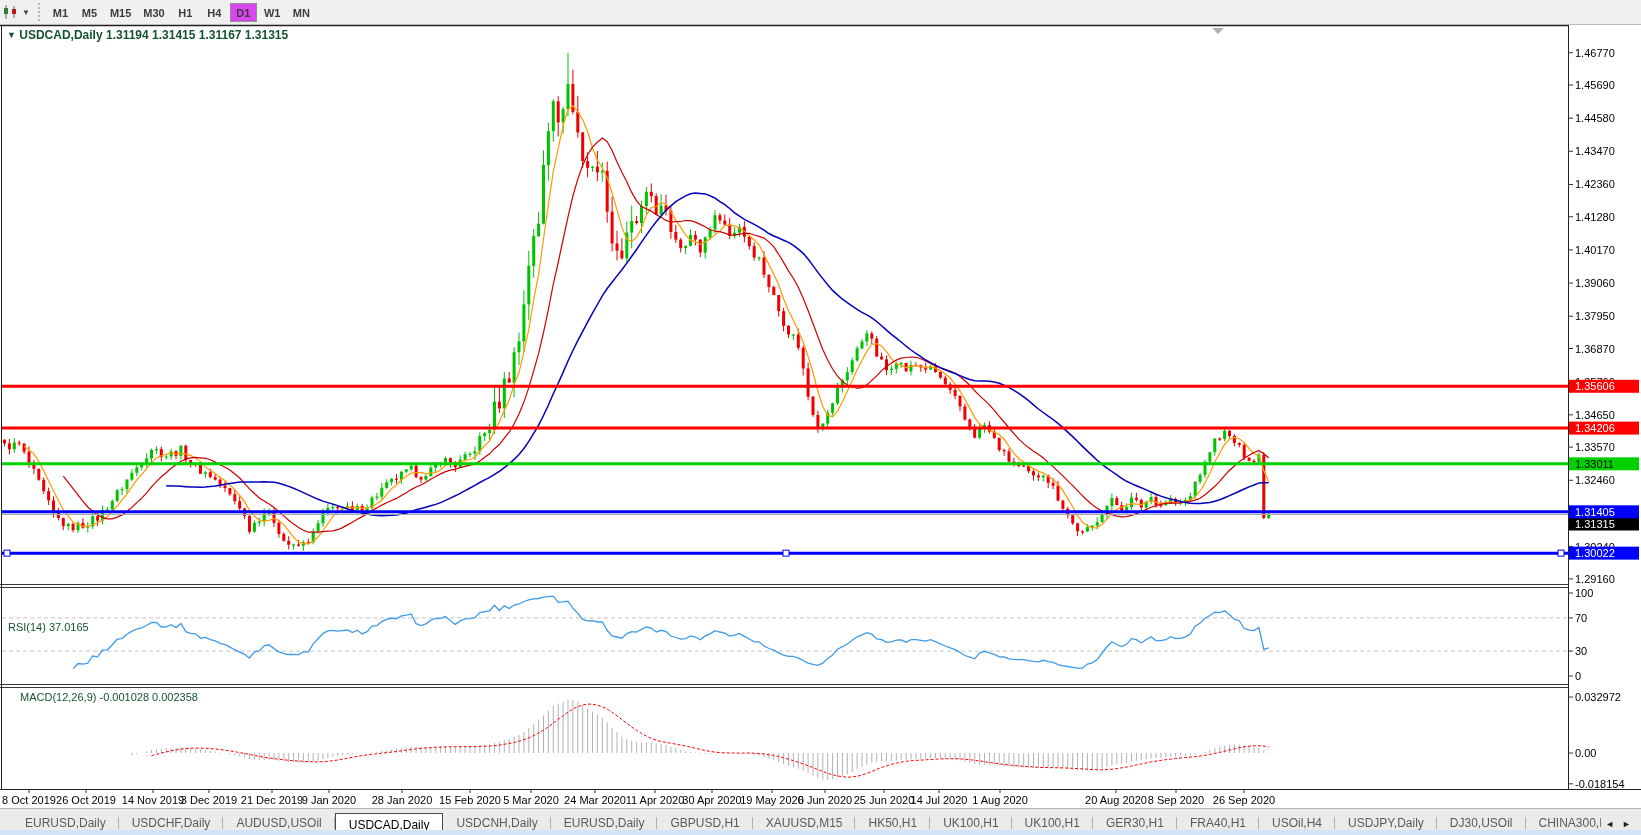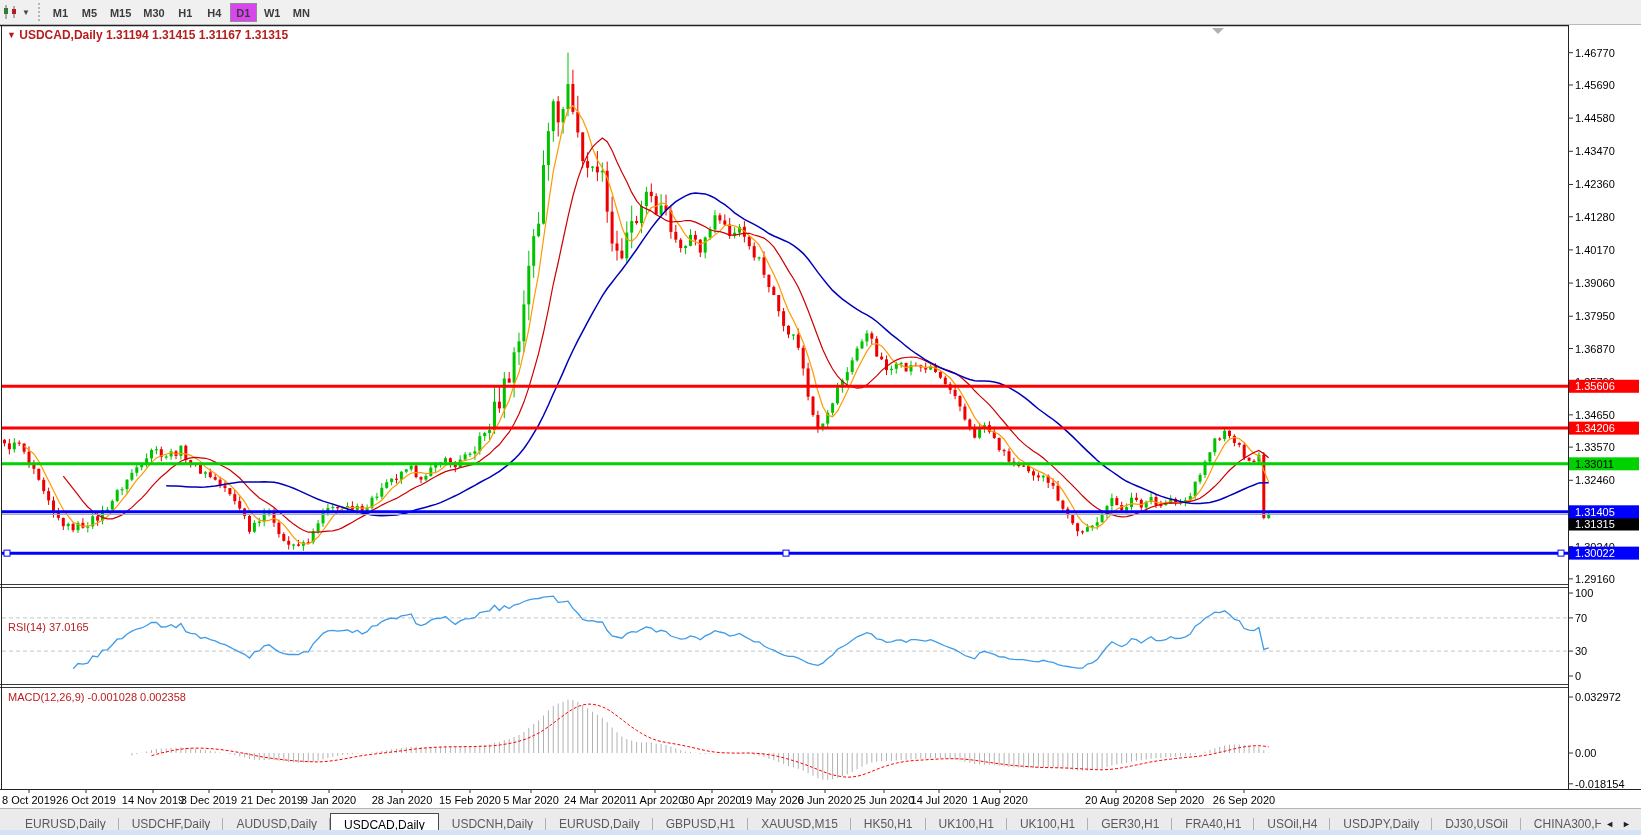--- a/index.html
+++ b/index.html
@@ -9,28 +9,28 @@
   #tool-left{display:flex;align-items:center;padding-left:2px;}
   #periods-caret{font-size:8px;color:#444;margin:0 4px 0 2px;}
   #grip{height:18px;border-left:2px dotted #b5b5b5;margin:0 6px 0 4px;}
   .period{min-width:27px;height:19px;border:1px solid transparent;background:transparent;
     font-family:"Liberation Sans",sans-serif;font-size:11px;font-weight:700;color:#3c3c3c;
     margin:0 1px;padding:0 4px;text-align:center;line-height:18px;cursor:default;}
   .period.active{background:#d946ef;border:1px solid #8f8f8f;}
   
   #chart-wrap{position:relative;width:1641px;height:783px;background:#ffffff;}
   #chart-svg{position:absolute;left:0;top:0;}
-  .overlay-label{position:absolute;font-size:11px;color:#b91c1c;white-space:nowrap;z-index:5;text-align:right;}
+  .overlay-label{position:absolute;font-size:11px;color:#14532d;white-space:nowrap;z-index:5;text-align:right;}
   #main-title{top:3px;left:7px;font-size:12px;font-weight:700;}
   #main-title .caret{font-size:9px;position:relative;top:-1px;}
   #rsi-label{top:596px;left:8px;}
-  #macd-label{top:666px;left:8px;}
+  #macd-label{top:666px;left:20px;}
   
   #tabbar{height:27px;background:#ebebeb;border-top:1px solid #b5b5b5;display:flex;align-items:flex-end;box-sizing:border-box;position:relative;}
-  #tabs{display:flex;align-items:center;height:22px;padding-left:12px;flex:1 1 auto;overflow:hidden;}
+  #tabs{display:flex;align-items:flex-start;height:22px;padding-left:12px;flex:1 1 auto;overflow:hidden;}
   .tab{font-size:12px;color:#5a5a5a;padding:3px 13px 4px 13px;white-space:nowrap;position:relative;cursor:default;}
   .tab:not(.active):not(:last-child)::after{content:"";position:absolute;right:0;top:4px;bottom:5px;border-right:1px solid #b0b0b0;}
   .tab.active{background:#ffffff;color:#000;border:1px solid #4a4a4a;border-bottom:none;font-weight:400;padding-top:4px;}
   #tab-strip{position:absolute;left:0;right:0;bottom:0;height:5px;background:#d4e3f5;}
   #tab-nav{display:flex;align-items:center;gap:8px;padding:0 10px 6px 4px;color:#222;font-size:9px;}
   #tab-nav span{cursor:default;}
 </style>
 </head>
 <body>
 
@@ -938,21 +938,21 @@
     <span>1.31315</span>
   </div>
   <div id="rsi-label" class="overlay-label">RSI(14) 37.0165</div>
   <div id="macd-label" class="overlay-label">MACD(12,26,9) -0.001028 0.002358</div>
 </div>
 
 <div id="tabbar">
   <div id="tabs">
       <div class="tab">EURUSD,Daily</div>
       <div class="tab">USDCHF,Daily</div>
-      <div class="tab">AUDUSD,Daily</div>
+      <div class="tab">AUDUSD,USOil</div>
       <div class="tab active">USDCAD,Daily</div>
       <div class="tab">USDCNH,Daily</div>
       <div class="tab">EURUSD,Daily</div>
       <div class="tab">GBPUSD,H1</div>
       <div class="tab">XAUUSD,M15</div>
       <div class="tab">HK50,H1</div>
       <div class="tab">UK100,H1</div>
       <div class="tab">UK100,H1</div>
       <div class="tab">GER30,H1</div>
       <div class="tab">FRA40,H1</div>

